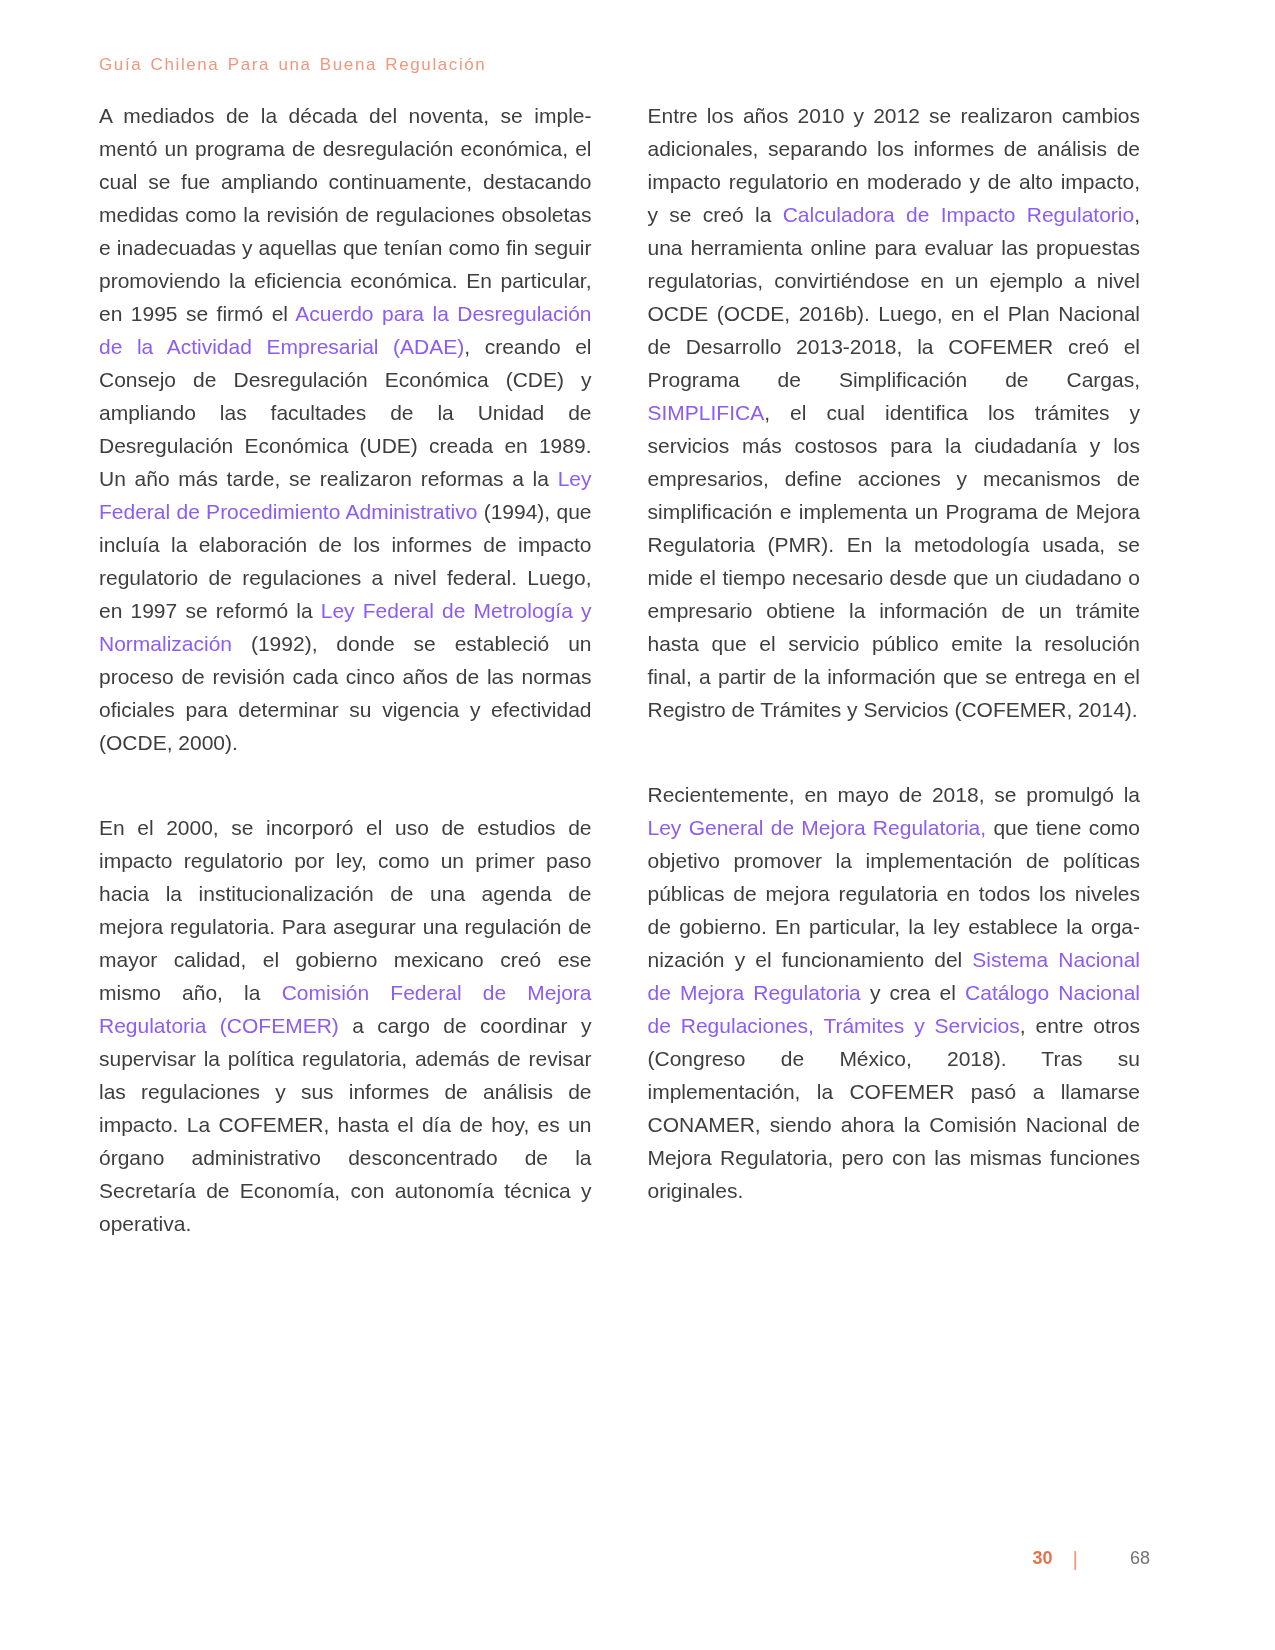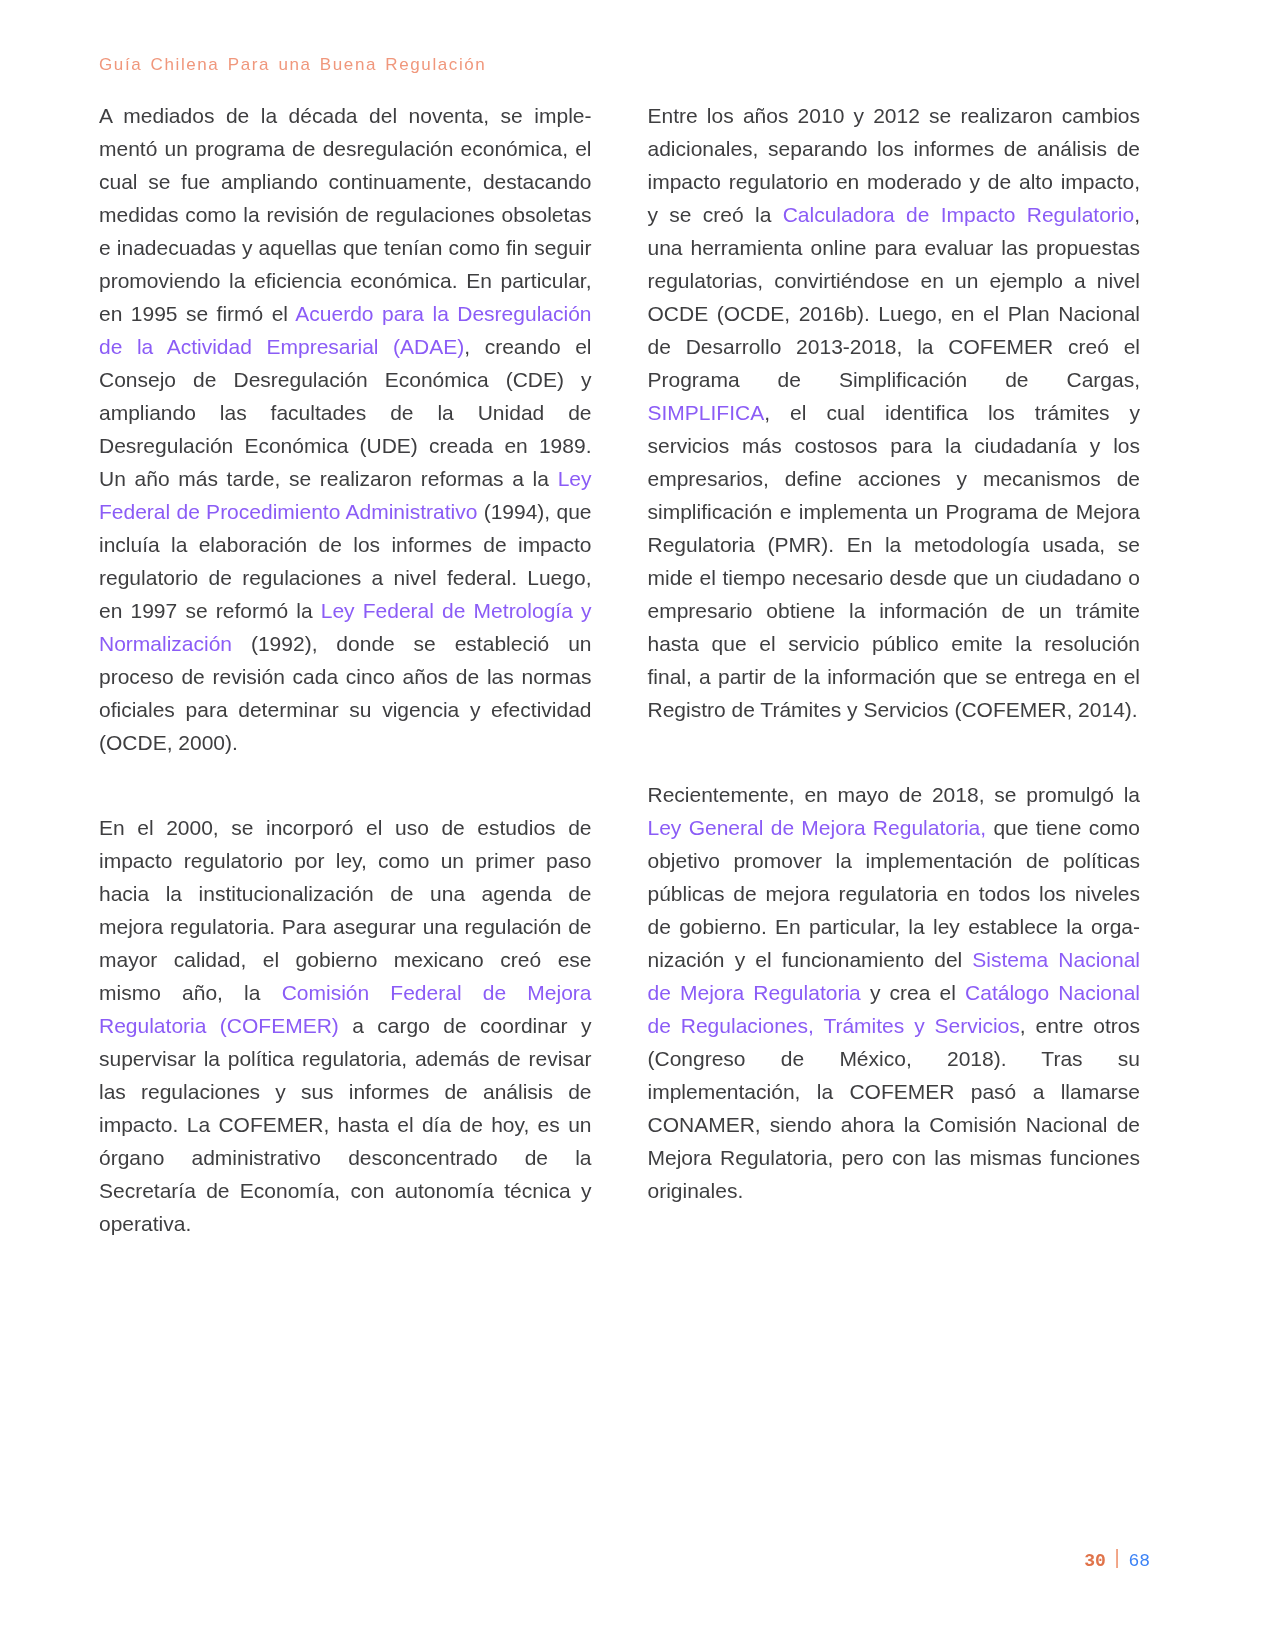--- a/index.html
+++ b/index.html
@@ -37,27 +37,26 @@
   .col p{
     margin:0 0 52px 0;
   }
   .col p:last-child{margin-bottom:0;}
   .lk{color:#8b5cf6;}
   .footer{
     position:absolute;
     top:1548px;right:125px;
     font-size:18px;
     display:flex;
-    align-items:flex-end;
-    gap:5px;
-    font-family:Liberation Mono, monospace;
+    align-items:flex-start;
+    gap:20px;
   }
   .footer .cur{color:#e0744b;font-weight:bold;}
   .footer .sep{color:#f09a78;font-size:21px;font-weight:200;position:relative;top:-1px;}
-  .footer .tot{color:#3b82f6;}
+  .footer .tot{color:#737373;margin-left:32px;}
 </style>
 </head>
 <body>
 
 <div class="page">
   <div class="header">Guía Chilena Para una Buena Regulación</div>
 
   <div class="columns">
     <div class="col">
         <p><span>A mediados de la década del noventa, se imple­mentó un programa de desregulación económica, el cual se fue ampliando continuamente, destacando medidas como la revisión de regulaciones obsoletas e inadecuadas y aquellas que tenían como fin seguir promoviendo la eficiencia económica. En particular, en 1995 se firmó el </span><span class="lk">Acuerdo para la Desregulación de la Actividad Empresarial (ADAE)</span><span>, creando el Consejo de Desregulación Económica (CDE) y ampliando las facultades de la Unidad de Desregulación Económica (UDE) creada en 1989. Un año más tarde, se reali­zaron reformas a la </span><span class="lk">Ley Federal de Procedimiento Administrativo</span><span> (1994), que incluía la elaboración de los informes de impacto regulatorio de regulaciones a nivel federal. Luego, en 1997 se reformó la </span><span class="lk">Ley Fe­deral de Metrología y Normalización</span><span> (1992), donde se estableció un proceso de revisión cada cinco años de las normas oficiales para determinar su vigencia y efectividad (OCDE, 2000).</span></p>

